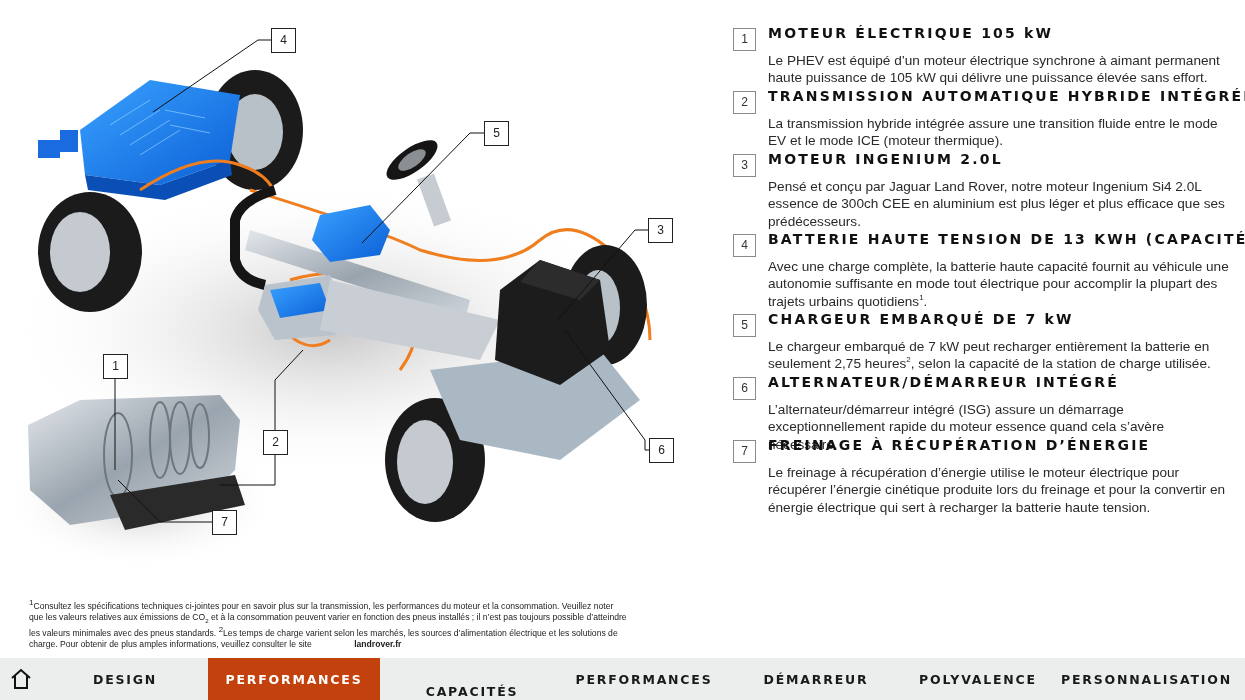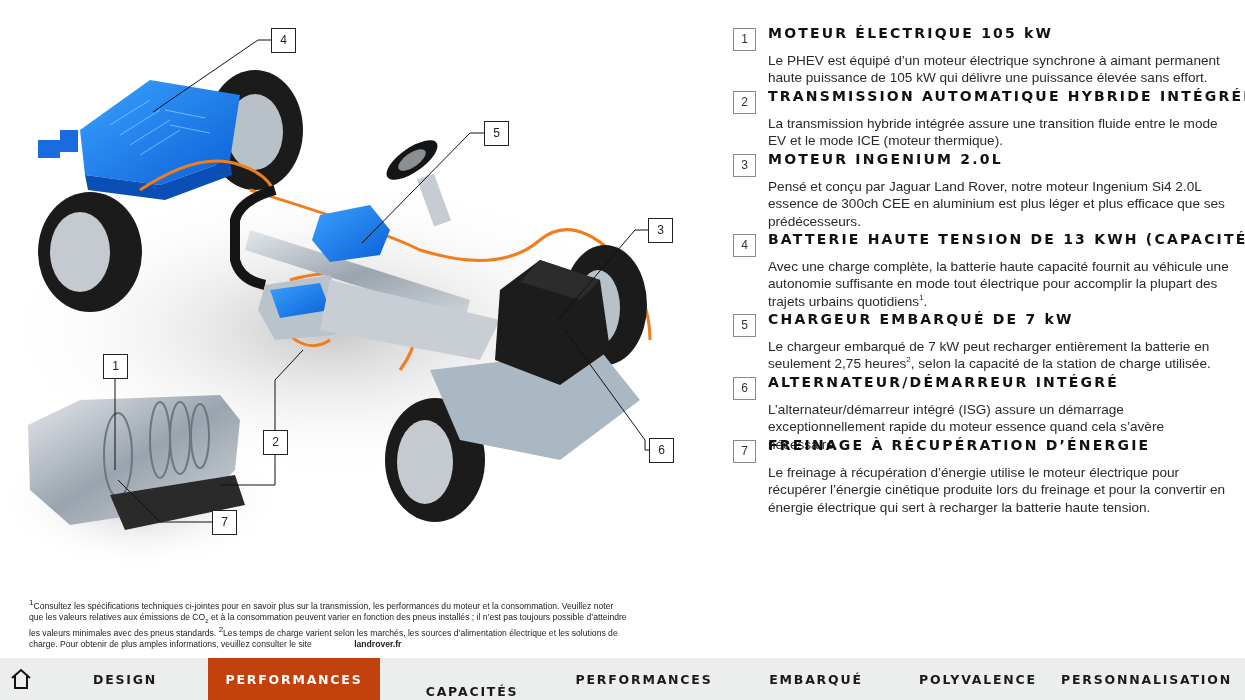--- a/index.html
+++ b/index.html
@@ -192,16 +192,16 @@
 <nav class="navbar">
   <div class="nav-home">
     <svg width="22" height="22" viewBox="0 0 22 22">
       <path d="M2,10 L11,2 L20,10 M5,8 L5,20 L17,20 L17,8" stroke="#111" stroke-width="2" fill="none" stroke-linejoin="miter"></path>
     </svg>
   </div>
   <div class="nav-item" style="width:166px;">DESIGN</div>
   <div class="nav-item active" style="width:172px;">PERFORMANCES</div>
   <div class="nav-item" style="width:184px;margin-top:24px;">CAPACITÉS</div>
   <div class="nav-item" style="width:160px;">PERFORMANCES</div>
-  <div class="nav-item" style="width:184px;">EMBARQUÉ</div>
+  <div class="nav-item" style="width:184px;">DÉMARREUR</div>
   <div class="nav-item" style="width:140px;">POLYVALENCE</div>
   <div class="nav-item" style="width:197px;">PERSONNALISATION</div>
 </nav>
 
 </body></html>

